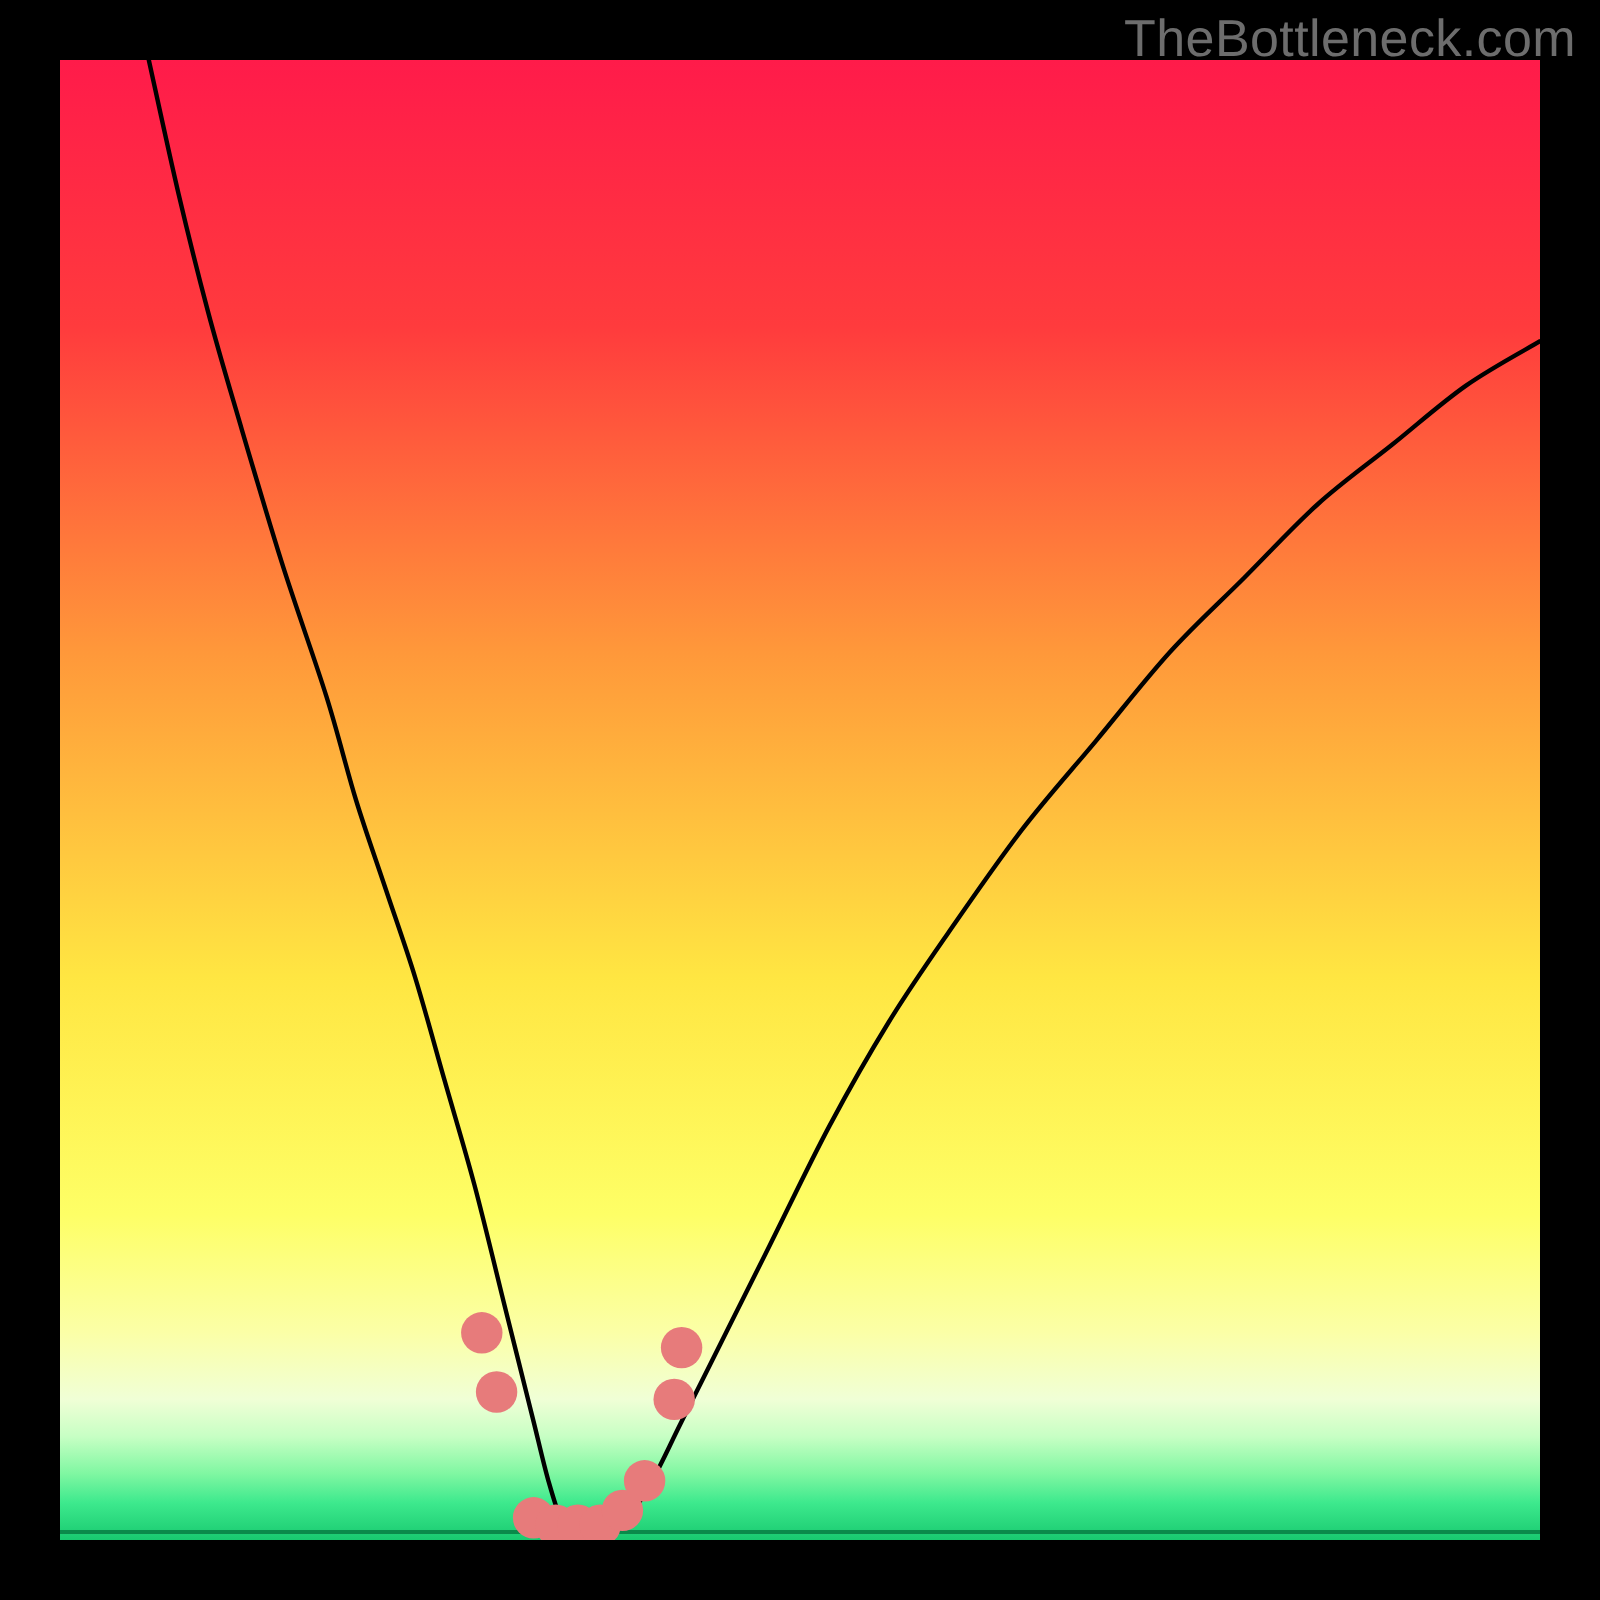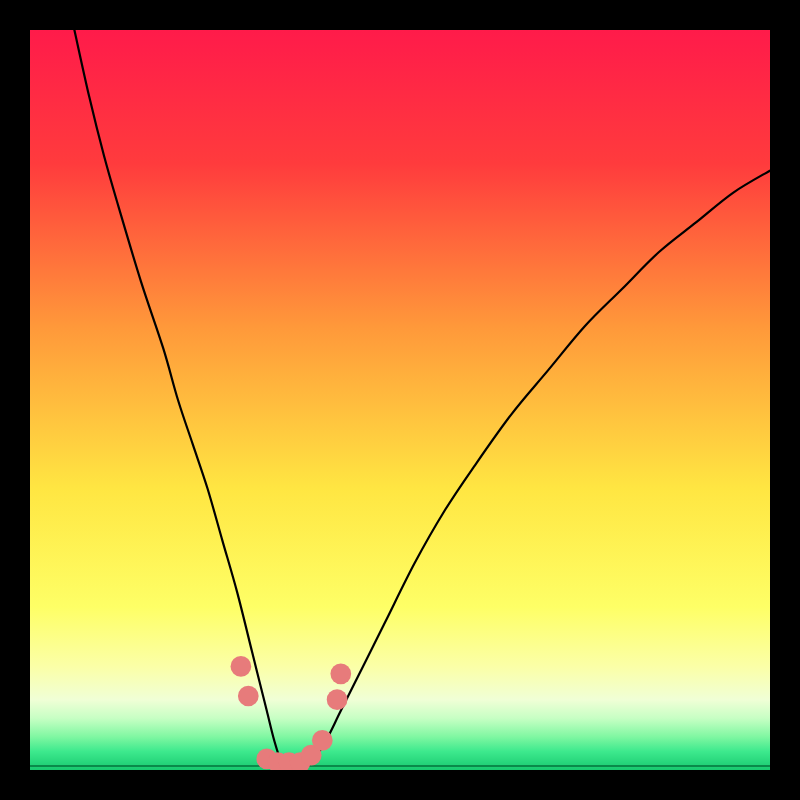--- a/index.html
+++ b/index.html
@@ -42,20 +42,21 @@
     position: absolute;
     left: 0; top: 0;
     width: 740px; height: 740px;
   }
 </style>
 </head>
 <body>
 
 <div class="frame">
 
+  <div class="watermark">TheBottleneck.com</div>
 
   <div class="plot">
 
     <svg class="gradient-bg" viewBox="0 0 740 740" preserveAspectRatio="none">
       <defs>
         <linearGradient id="bg-grad" x1="0" y1="0" x2="0" y2="1">
             <stop offset="0%" stop-color="#ff1b4a"></stop>
             <stop offset="18%" stop-color="#ff3b3d"></stop>
             <stop offset="40%" stop-color="#ff983a"></stop>
             <stop offset="62%" stop-color="#ffe642"></stop>

